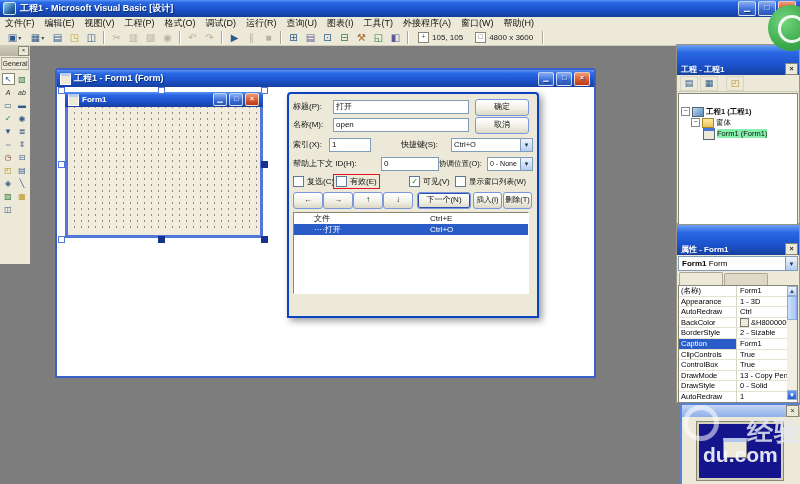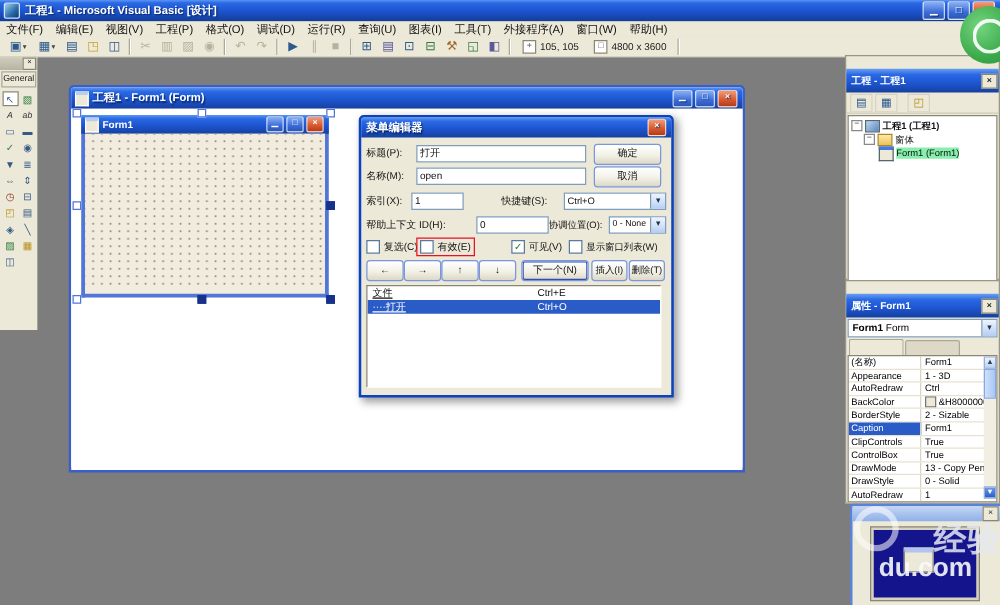--- a/index.html
+++ b/index.html
@@ -96,36 +96,36 @@
   .xpbtn{position:absolute;height:15px;font-size:8px;text-align:center;line-height:14px;
     background:linear-gradient(#ffffff,#f2f1e6 55%,#dcd8c6);border:1px solid #7a96df;
     border-radius:3px;color:#111;white-space:nowrap;overflow:hidden;}
   .xpbtn.def{box-shadow:0 0 0 1px #2a50b0 inset;}
   .cbrow{position:absolute;display:inline-flex;align-items:center;white-space:nowrap;font-size:8px;}
   .cbox{width:9px;height:9px;background:#fff;border:1px solid #5a7a9a;margin-right:3px;
     font-size:8px;line-height:9px;text-align:center;color:#1a7a1a;font-weight:bold;flex:0 0 auto;}
   .redbox{border:1px solid #e81123;padding:1px 2px;}
   .mlist{position:absolute;left:4px;top:118px;width:236px;height:82px;background:#fff;
     border:1px solid #888;border-color:#8a8674 #fff #fff #8a8674;box-sizing:border-box;overflow:hidden;}
-  .mrow{position:relative;height:11px;font-size:8px;line-height:11px;padding-left:4px;color:#111;text-decoration:underline;}
+  .mrow{position:relative;height:11px;font-size:8px;line-height:11px;padding-left:20px;color:#111;}
   .mrow .sc{position:absolute;left:136px;top:0;}
   .mrow.sel{background:#2a5cc8;color:#fff;}
 
   
   .rpanel{background:#ece9d8;border:1px solid #9a9684;box-sizing:border-box;}
-  .ptitle{height:19px;background:linear-gradient(180deg,#6aa0f2,#2a68e4 25%,#1c53cd 65%,#16409f);
-    display:flex;align-items:center;color:#fff;font-size:8px;font-weight:bold;padding-left:4px;margin-top:10px;}
+  .ptitle{height:30px;background:linear-gradient(180deg,#6aa0f2,#2a68e4 25%,#1c53cd 65%,#16409f);
+    display:flex;align-items:flex-end;color:#fff;font-size:8px;font-weight:bold;padding-left:4px;}
   .px{margin-left:auto;width:11px;height:10px;background:#ece9d8;border:1px solid #8a8674;
     font-size:7px;line-height:9px;text-align:center;color:#222;margin-right:1px;}
   .petools{height:16px;display:flex;align-items:center;gap:2px;padding-left:3px;
     border-bottom:1px solid #cfccba;}
   .peti{width:16px;height:13px;display:flex;align-items:center;justify-content:center;
     font-size:9px;color:#2d5a8c;border:1px solid #d8d4c4;background:#ece9d8;}
   .tree{background:#fff;border:1px solid #8a8674;margin:1px;height:146px;
-    font-size:7.5px;color:#111;padding-top:2px;overflow:hidden;}
+    font-size:7.5px;color:#111;padding-top:12px;overflow:hidden;}
   .tnode{display:flex;align-items:center;height:11px;white-space:nowrap;}
   .texp{width:7px;height:7px;border:1px solid #888;background:#fff;font-size:7px;line-height:5px;
     text-align:center;color:#333;margin:0 2px;flex:0 0 auto;}
   .tico{width:10px;height:8px;margin-right:2px;flex:0 0 auto;border:1px solid #567;
     background:linear-gradient(135deg,#bcd8f0,#5a88c0);}
   .tico.folder{background:linear-gradient(#ffe9a0,#e8c25a);border-color:#a88а30;border-color:#a8862c;}
   .tico.form{background:#ece9d8;border-top:3px solid #4a78d8;}
 
   .pcombo{position:relative;margin:1px;height:13px;background:#fff;border:1px solid #7f9db9;
     font-size:8px;line-height:13px;padding-left:3px;white-space:nowrap;}
@@ -307,26 +307,20 @@
         <span class="handle" style="left:204px;top:0"></span>
         <span class="handle" style="left:1px;top:74px"></span>
         <span class="handle dk" style="left:204px;top:74px"></span>
         <span class="handle" style="left:1px;top:149px"></span>
         <span class="handle dk" style="left:101px;top:149px"></span>
         <span class="handle dk" style="left:204px;top:149px"></span>
       </div>
     </div>
 
     <div class="abs dialog">
-      <div class="dtitle">
-        <span>菜单编辑器</span>
-        <span class="winbtns">
-          <span class="winbtn small close" style="width:13px;height:12px">×</span>
-        </span>
-      </div>
       <div class="dbody">
         <span class="lbl" style="left:4px;top:6px">标题(P):</span>
         <span class="fld" style="left:44px;top:6px;width:130px">打开</span>
         <span class="xpbtn" style="left:186px;top:5px;width:52px">确定</span>
 
         <span class="lbl" style="left:4px;top:24px">名称(M):</span>
         <span class="fld" style="left:44px;top:24px;width:130px">open</span>
         <span class="xpbtn" style="left:186px;top:23px;width:52px">取消</span>
 
         <span class="lbl" style="left:4px;top:44px">索引(X):</span>

